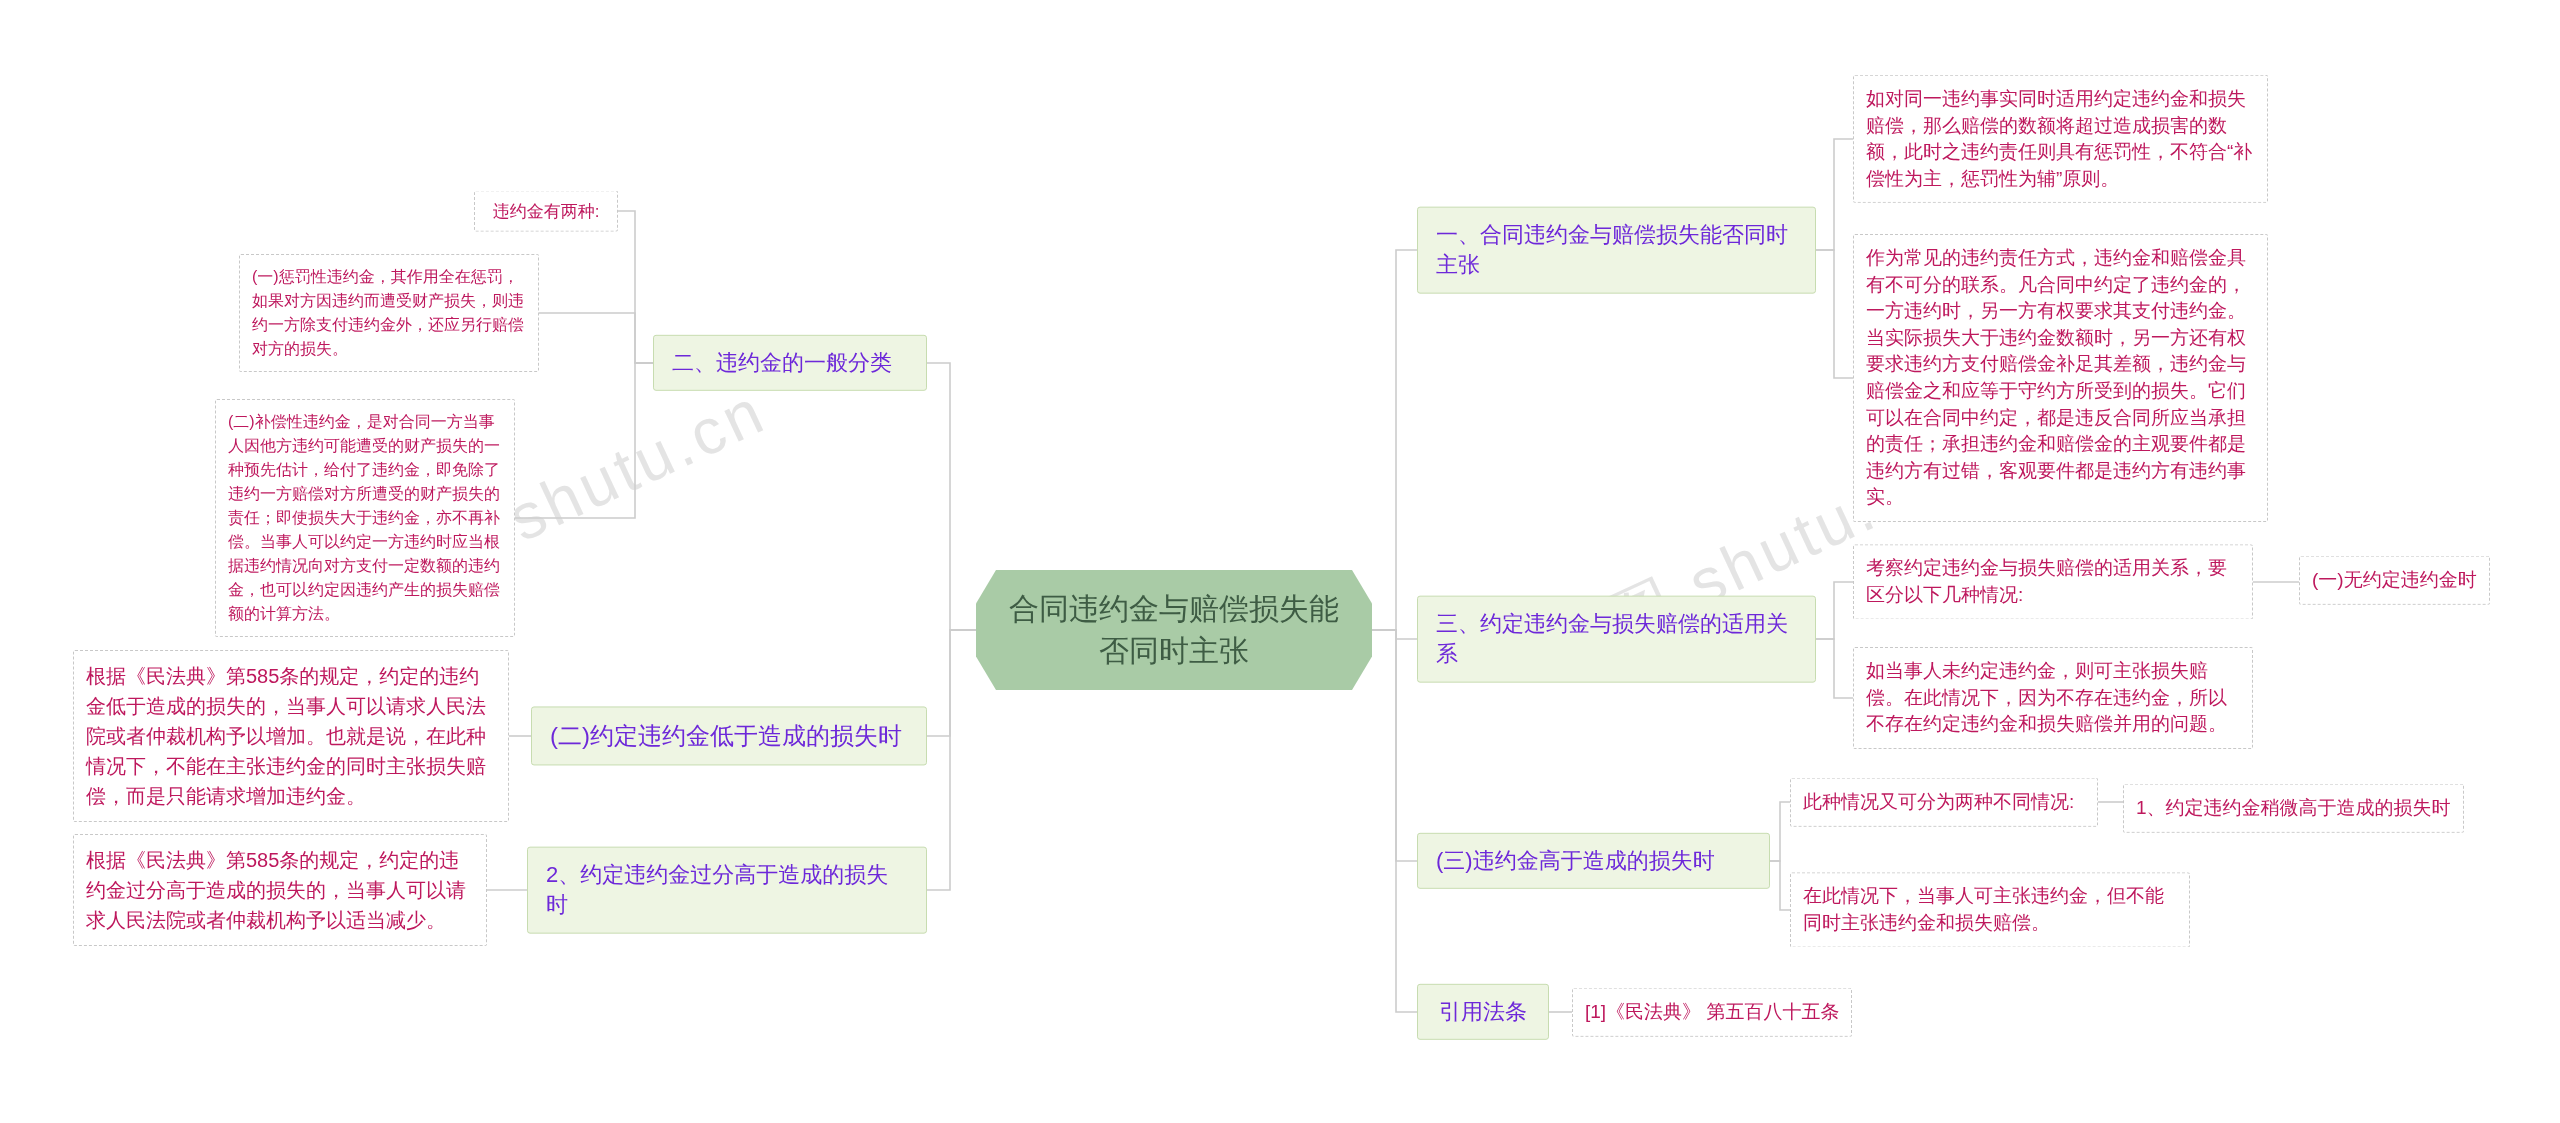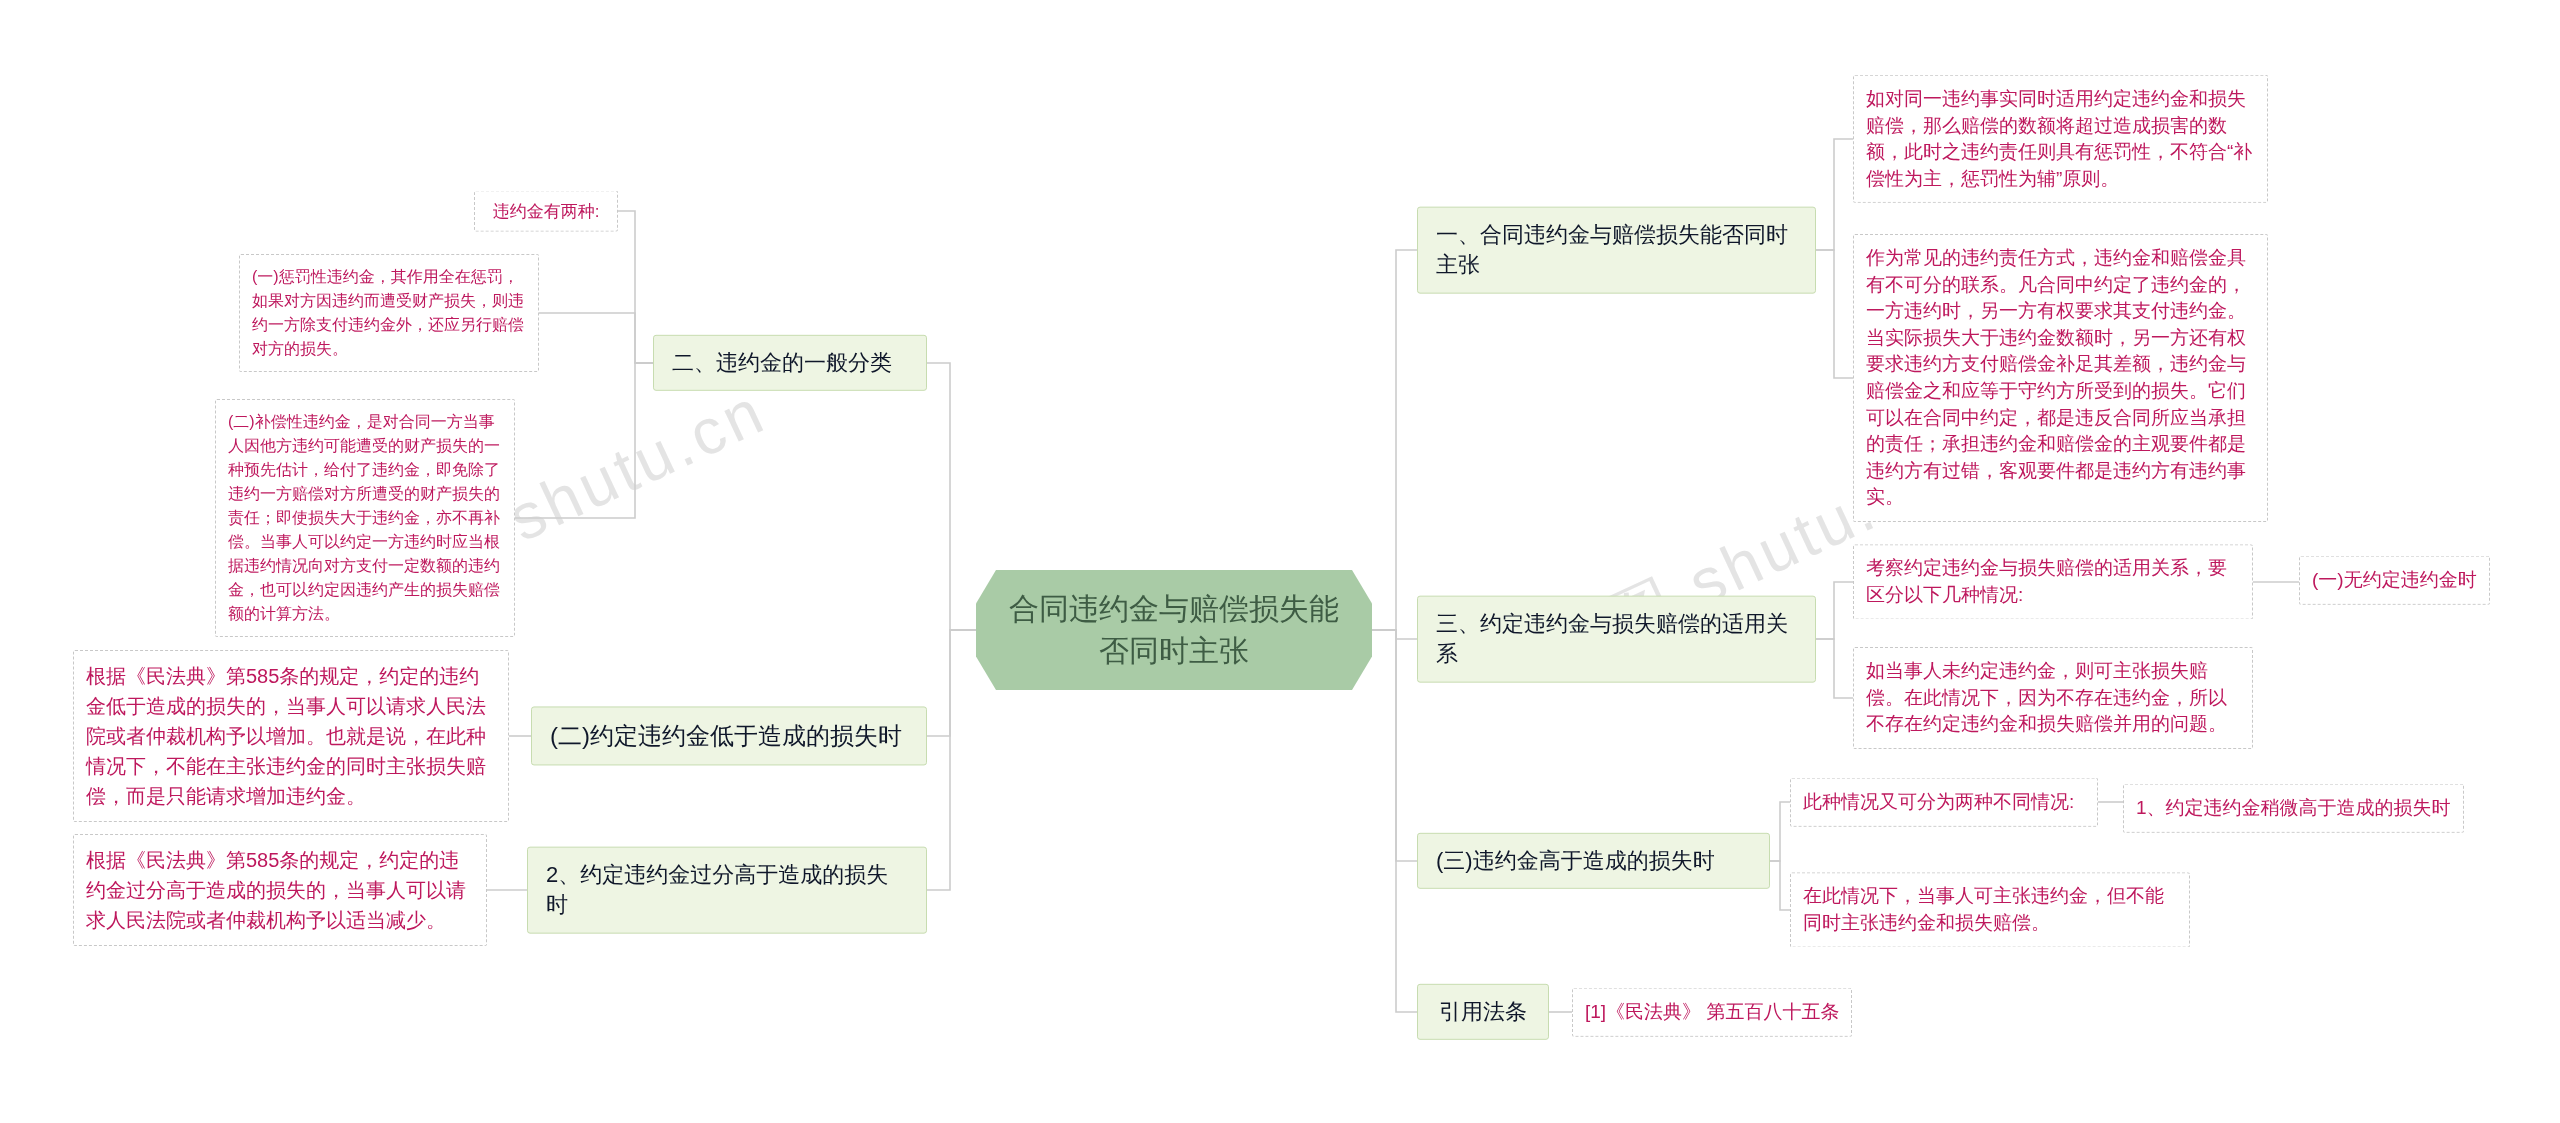--- a/index.html
+++ b/index.html
@@ -23,21 +23,21 @@
     font-size:30px; line-height:1.4;
     text-align:center;
     padding:18px 28px;
     clip-path:polygon(20px 0, calc(100% - 20px) 0, 100% 28%, 100% 72%, calc(100% - 20px) 100%, 20px 100%, 0 72%, 0 28%);
   }
 
   .branch {
     background:#eef5e3;
     border:1px solid #c7dcb0;
     border-radius:3px;
-    color:#0f172a;
+    color:#6d28d9;
     font-size:22px; line-height:1.38;
     padding:12px 18px;
   }
 
   .leaf {
     background:#ffffff;
     border:1px dashed #c8c8c8;
     border-radius:2px;
     color:#be185d;
     padding:10px 12px;

